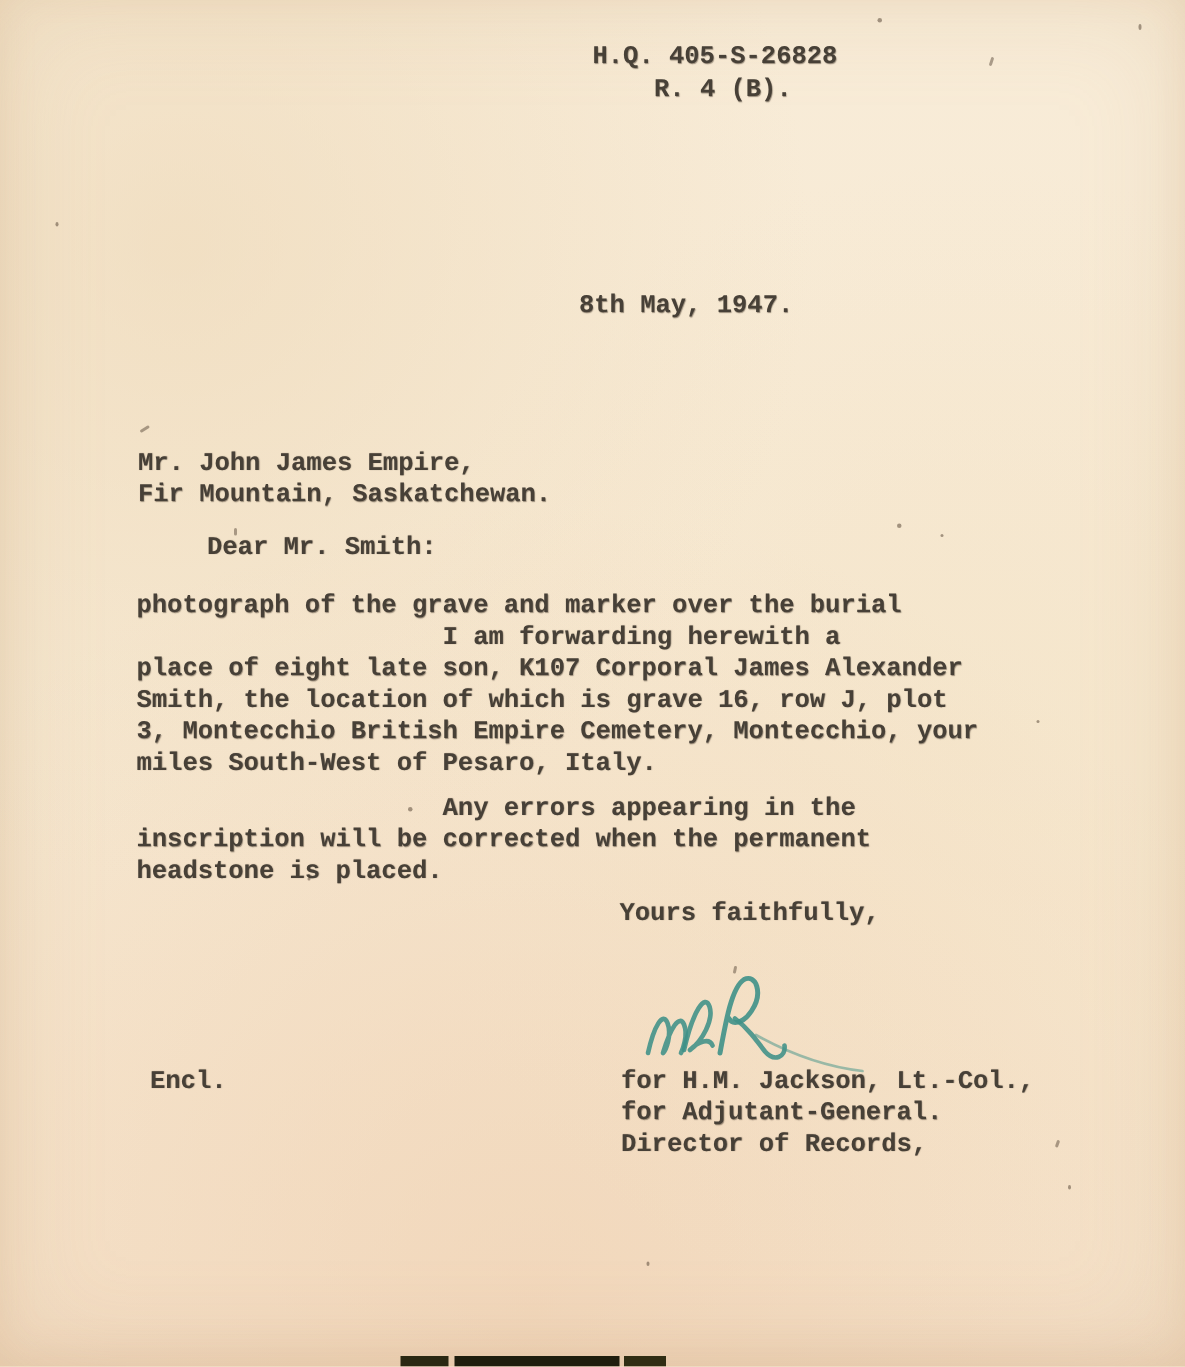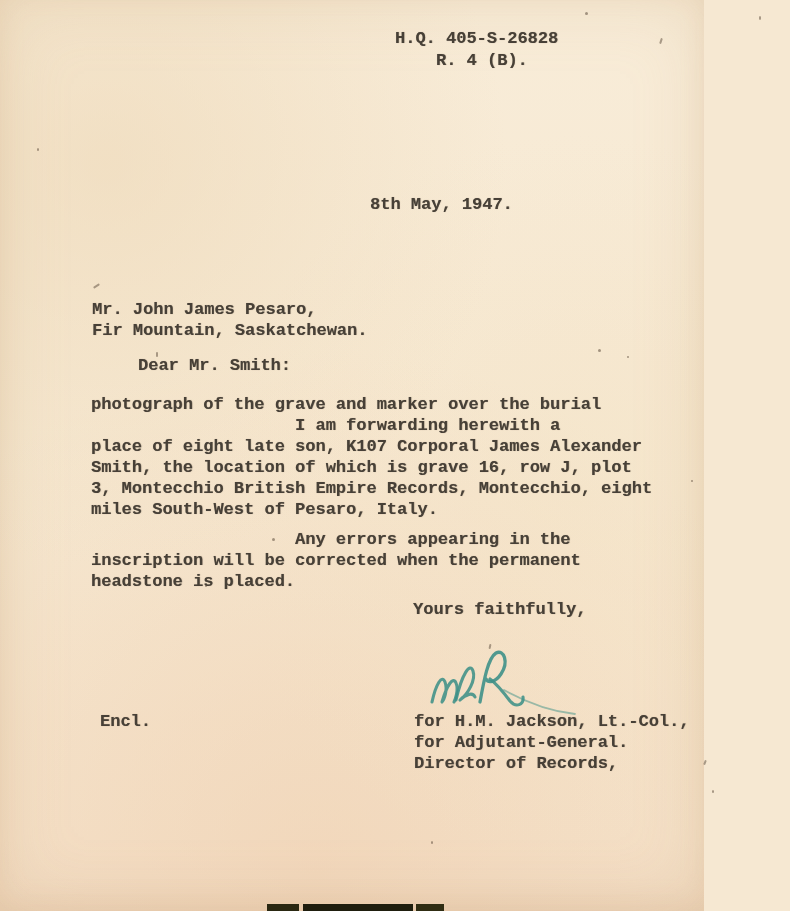--- a/index.html
+++ b/index.html
@@ -2,21 +2,21 @@
 <html><head>
 <meta charset="utf-8">
 <style>
   html,body{margin:0;padding:0;}
   body{
     width:790px;height:911px;overflow:hidden;
     font-family:"Liberation Mono","DejaVu Sans Mono",monospace;
     background:#f6e8d2;
   }
   .page{
-    position:relative;width:704px;height:911px;
+    position:relative;width:790px;height:911px;
     background:
       radial-gradient(circle at 15% 18%, rgba(236,214,180,0.55), transparent 42%),
       radial-gradient(circle at 82% 55%, rgba(244,226,196,0.45), transparent 48%),
       radial-gradient(circle at 45% 96%, rgba(238,204,172,0.50), transparent 55%),
       linear-gradient(180deg,#f8ecd8 0%,#f6e8d1 55%,#f5e3cb 92%,#f3dfc8 100%);
     box-shadow: inset 0 0 70px rgba(196,158,110,0.22), inset 0 -8px 24px rgba(205,160,120,0.18);
   }
   .tline{
     position:absolute;
     font-size:17px;line-height:21px;font-weight:700;
@@ -33,35 +33,35 @@
   .sig-svg{position:absolute;left:418px;top:638px;width:170px;height:82px;}
 </style>
 </head>
 <body>
 
 <div class="page">
 
   <div class="tline" style="left:395px;top:28px;">H.Q. 405-S-26828</div>
   <div class="tline" style="left:436px;top:50px;">R. 4 (B).</div>
 
-  <div class="tline" style="left:370px;top:194px;">8th May, 1947.</div>
+  <div class="tline" style="left:386px;top:194px;">8th May, 1947.</div>
 
   <div class="block" style="left:92px;top:299px;">
-    <div class="tline">Mr. John James Pesaro,</div>
+    <div class="tline">Mr. John James Empire,</div>
     <div class="tline">Fir Mountain, Saskatchewan.</div>
   </div>
 
   <div class="tline" style="left:92px;top:355px;margin-left:46px;">Dear Mr. Smith:</div>
 
   <div class="block" style="left:91px;top:394px;">
     <div class="tline">photograph of the grave and marker over the burial</div>
     <div class="tline">                    I am forwarding herewith a</div>
     <div class="tline">place of eight late son, K107 Corporal James Alexander</div>
     <div class="tline">Smith, the location of which is grave 16, row J, plot</div>
-    <div class="tline">3, Montecchio British Empire Records, Montecchio, eight</div>
+    <div class="tline">3, Montecchio British Empire Cemetery, Montecchio, your</div>
     <div class="tline">miles South-West of Pesaro, Italy.</div>
   </div>
 
   <div class="block" style="left:91px;top:529px;">
     <div class="tline">                    Any errors appearing in the</div>
     <div class="tline">inscription will be corrected when the permanent</div>
     <div class="tline">headstone is placed.</div>
   </div>
 
   <div class="tline" style="left:413px;top:599px;">Yours faithfully,</div>

